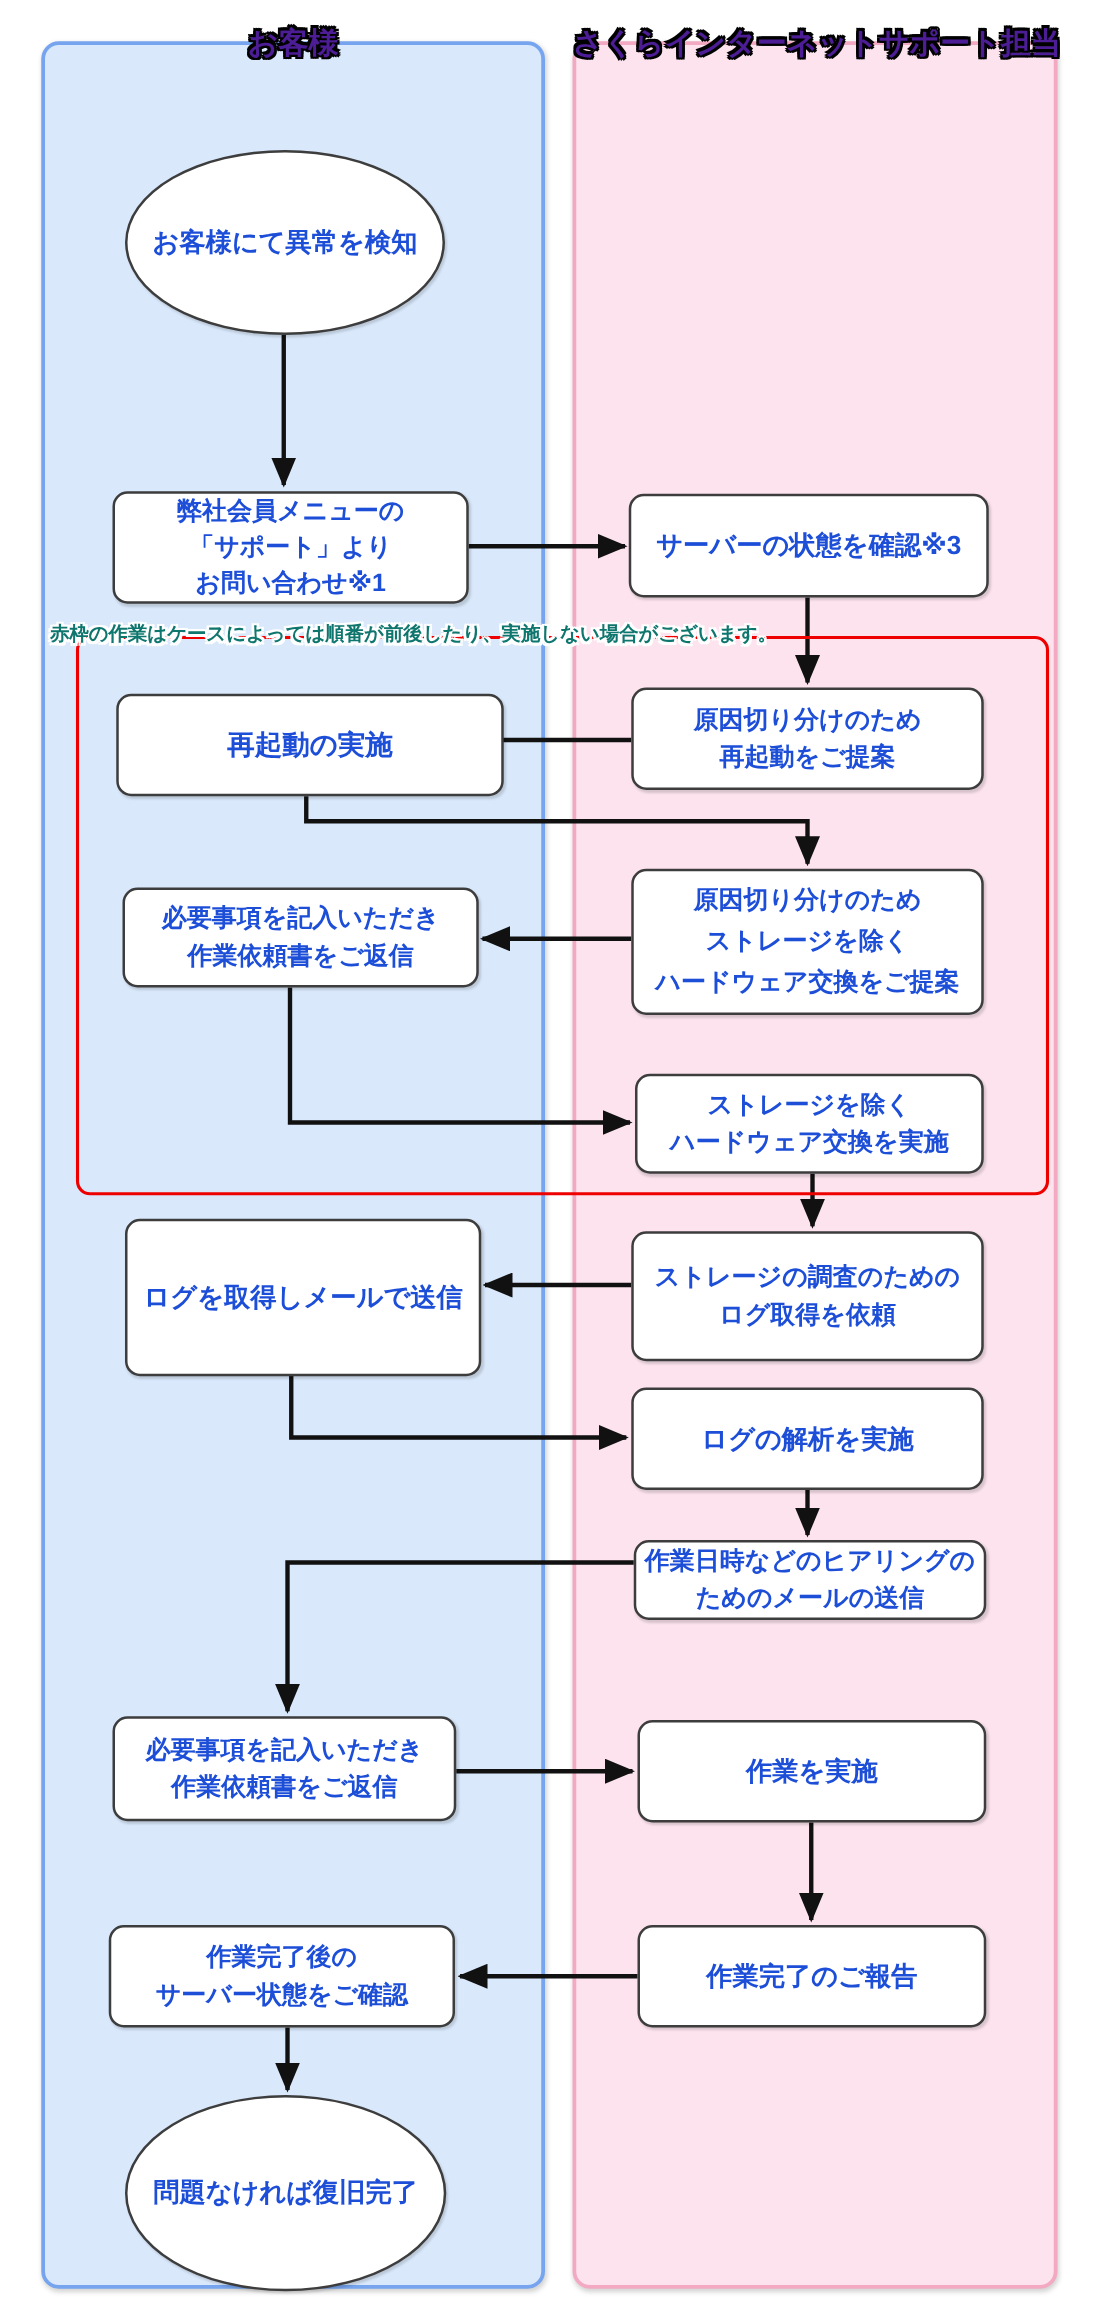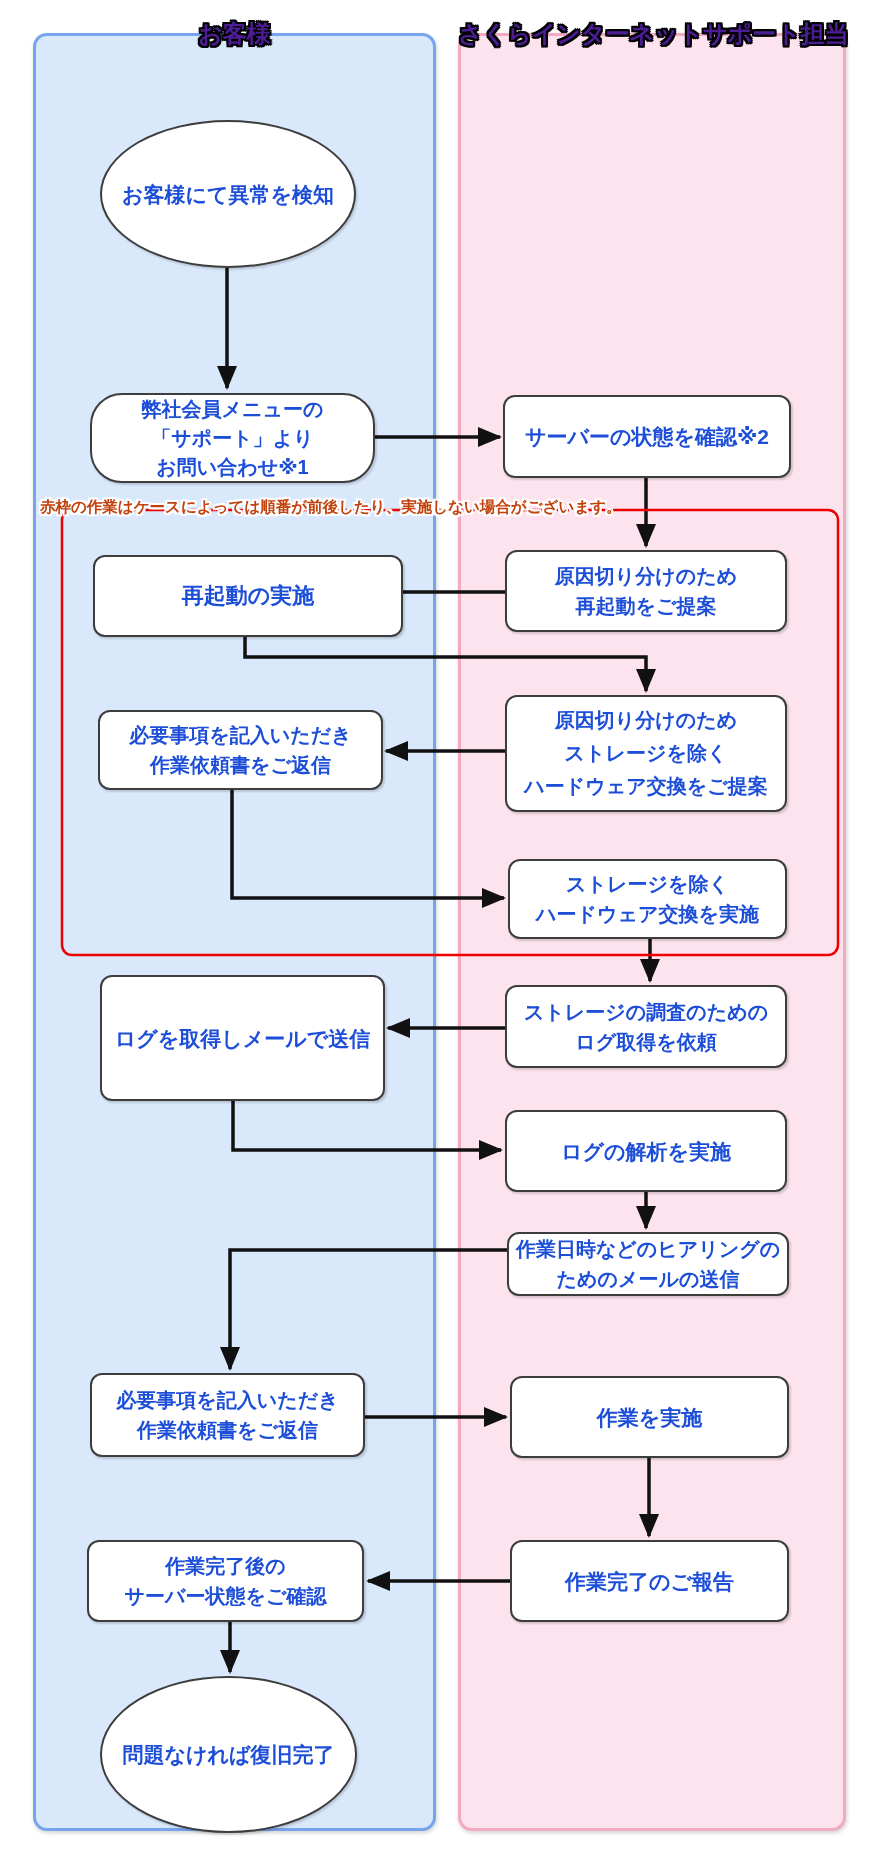--- a/index.html
+++ b/index.html
@@ -41,25 +41,25 @@
     text-align:center;
     font-weight:bold;color:#1d4ed8;
     box-shadow:1.5px 2px 2px rgba(0,0,0,0.15);
   }
   .node .lbl{white-space:pre-line;}
   .ellipse{border-radius:50%;border-width:2.5px;}
   .fs22{font-size:22px;line-height:32px;}
   .fs21{font-size:21px;line-height:31px;}
   .fs20{font-size:20px;line-height:30px;}
   .lh33{line-height:33px;}
-  .lh29{line-height:29px;border-radius:32px;}
+  .lh29{line-height:29px;}
   
   .red-note{
     position:absolute;left:40px;top:497px;z-index:5;
-    font-size:15.5px;font-weight:bold;color:#c2410c;
+    font-size:15.5px;font-weight:bold;color:#0f766e;
     white-space:nowrap;
     text-shadow:
       -2px -2px 0 #fff, 2px -2px 0 #fff, -2px 2px 0 #fff, 2px 2px 0 #fff,
       -2px 0 0 #fff, 2px 0 0 #fff, 0 -2px 0 #fff, 0 2px 0 #fff;
   }
 </style>
 </head>
 <body>
 
 <div class="lane lane-customer"></div>
@@ -101,21 +101,21 @@
   <span class="lbl">お客様にて異常を検知</span>
 </div>
 
 <div class="node fs20 lh29" style="left:90px;top:393px;width:285px;height:90px;">
   <span class="lbl">弊社会員メニューの
 「サポート」より
 お問い合わせ※1</span>
 </div>
 
 <div class="node fs21" style="left:503px;top:395px;width:288px;height:83px;">
-  <span class="lbl">サーバーの状態を確認※2</span>
+  <span class="lbl">サーバーの状態を確認※3</span>
 </div>
 
 <div class="node fs20" style="left:505px;top:550px;width:282px;height:82px;">
   <span class="lbl">原因切り分けのため
 再起動をご提案</span>
 </div>
 
 <div class="node fs22" style="left:93px;top:555px;width:310px;height:82px;">
   <span class="lbl">再起動の実施</span>
 </div>
@@ -129,21 +129,21 @@
 <div class="node fs20" style="left:98px;top:710px;width:285px;height:80px;">
   <span class="lbl">必要事項を記入いただき
 作業依頼書をご返信</span>
 </div>
 
 <div class="node fs20" style="left:508px;top:859px;width:279px;height:80px;">
   <span class="lbl">ストレージを除く
 ハードウェア交換を実施</span>
 </div>
 
-<div class="node fs20" style="left:505px;top:985px;width:282px;height:83px;">
+<div class="node fs20" style="left:505px;top:985px;width:282px;height:104px;">
   <span class="lbl">ストレージの調査のための
 ログ取得を依頼</span>
 </div>
 
 <div class="node fs21" style="left:100px;top:975px;width:285px;height:126px;">
   <span class="lbl">ログを取得しメールで送信</span>
 </div>
 
 <div class="node fs21" style="left:505px;top:1110px;width:282px;height:82px;">
   <span class="lbl">ログの解析を実施</span>

